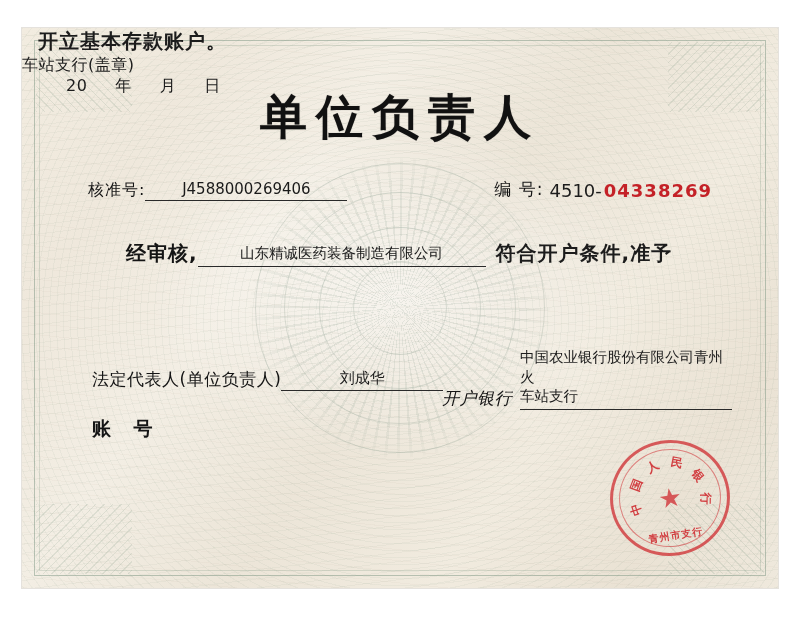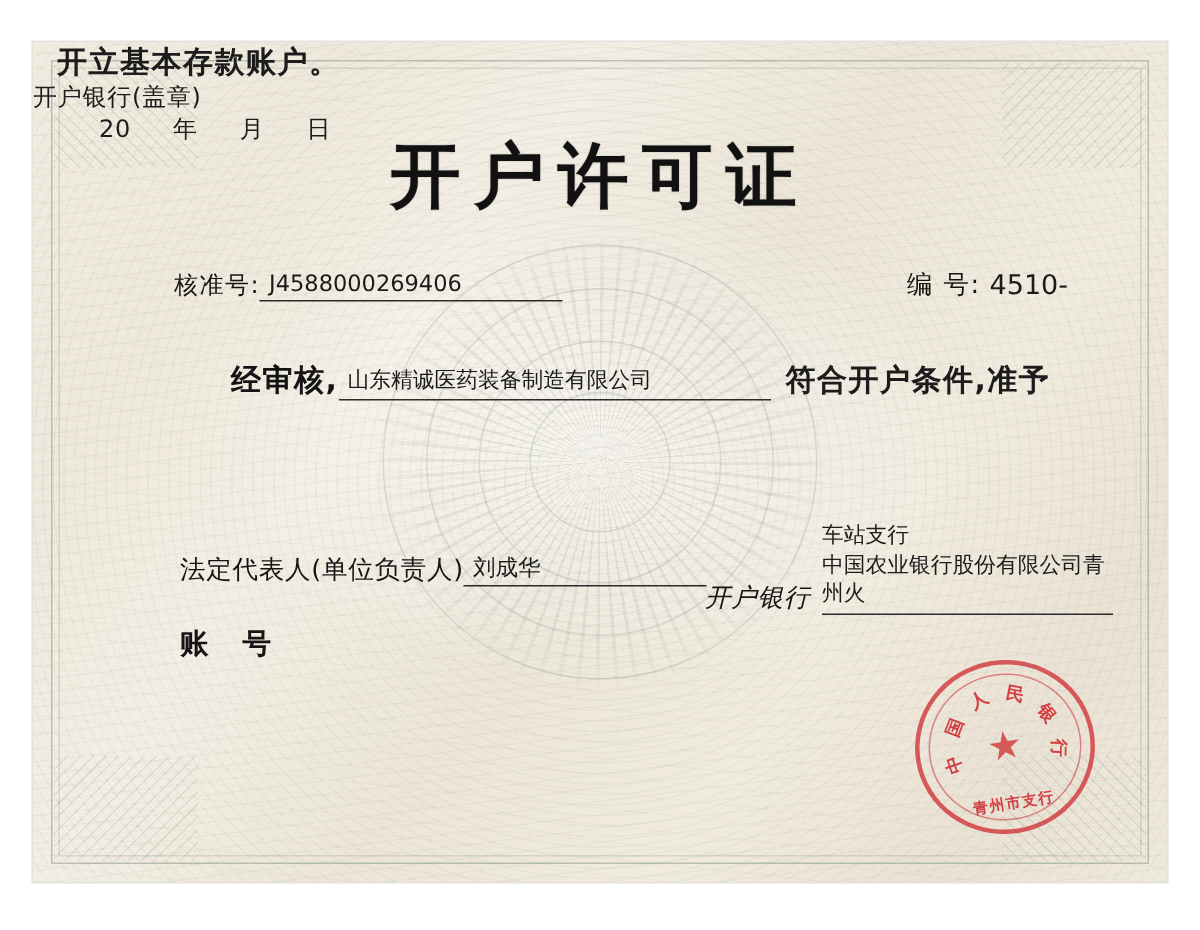--- a/index.html
+++ b/index.html
@@ -164,40 +164,39 @@
     color: #111;
     text-shadow: 0 0 1px rgba(0,0,0,0.35);
   }
 
   .row { position: absolute; display: flex; align-items: flex-end; }
 
   .lbl {
     font-size: 15px;
     color: #141414;
     white-space: nowrap;
-    margin-left: 28px;
   }
   .lbl.big { font-size: 19px; font-weight: bold; letter-spacing: 1px; }
 
   .val {
     font-size: 15px;
     color: #16181a;
     white-space: nowrap;
   }
   .val.hand {
     font-family: "DejaVu Sans", "Liberation Sans", sans-serif;
     font-size: 15px;
     color: #1a1a1a;
   }
 
   .underline {
     border-bottom: 1px solid #2a2a2a;
     padding: 0 6px 2px 6px;
     display: inline-block;
-    text-align: left;
+    text-align: center;
   }
 
   
   #row-approval { left: 66px; top: 152px; }
   #row-approval .lbl { font-size: 16px; letter-spacing: 1px; }
   #row-approval .underline { min-width: 190px; }
 
   
   #row-serial { right: 66px; top: 150px; }
   #row-serial .lbl { font-size: 17px; letter-spacing: 1px; }
@@ -333,58 +332,59 @@
     <div id="frame"></div>
     <div id="frame-inner"></div>
 
     <div class="corner tl"></div>
     <div class="corner tr"></div>
     <div class="corner bl"></div>
     <div class="corner br"></div>
 
     <div id="content">
 
-      <div id="doc-title">开户许可证</div>
+      <div id="doc-title">单位负责人</div>
 
       <div class="row" id="row-approval">
         <span class="lbl">核准号:</span>
         <span class="val hand underline">J4588000269406</span>
       </div>
 
       <div class="row" id="row-serial">
         <span class="lbl">编 号:</span>
         <span class="num-prefix">4510-</span>
+        <span class="num-red">04338269</span>
       </div>
 
       <div class="row" id="row-body1">
         <span class="lbl big">经审核,</span>
         <span class="val hand underline">山东精诚医药装备制造有限公司</span>
         <span class="tail">符合开户条件,准予</span>
       </div>
 
       <div id="row-body2">开立基本存款账户。</div>
 
       <div class="row" id="row-rep">
         <span class="lbl">法定代表人(单位负责人)</span>
         <span class="val hand underline">刘成华</span>
       </div>
 
       <div class="row" id="row-bank">
         <span class="lbl">开户银行</span>
         <span class="bankwrap">
+          <div class="bankline">中国农业银行股份有限公司青州火</div>
           <div class="bankline">车站支行</div>
-          <div class="bankline">中国农业银行股份有限公司青州火</div>
         </span>
       </div>
 
       <div class="row" id="row-account">
         <span class="lbl">账 号</span>
       </div>
 
-      <div id="row-issuer">开户银行(盖章)</div>
+      <div id="row-issuer">车站支行(盖章)</div>
 
       <div id="row-date">
         <span>20</span><span class="gap"></span><span>年</span><span class="gap"></span><span>月</span><span class="gap"></span><span>日</span>
       </div>
 
       <div id="seal">
         <div class="seal-ring"></div>
         <div class="seal-ring2"></div>
         <div class="seal-text" id="seal-arc">
             <span style="transform: rotate(-100deg) translate(-50%, -44px) rotate(0deg);">中</span>

